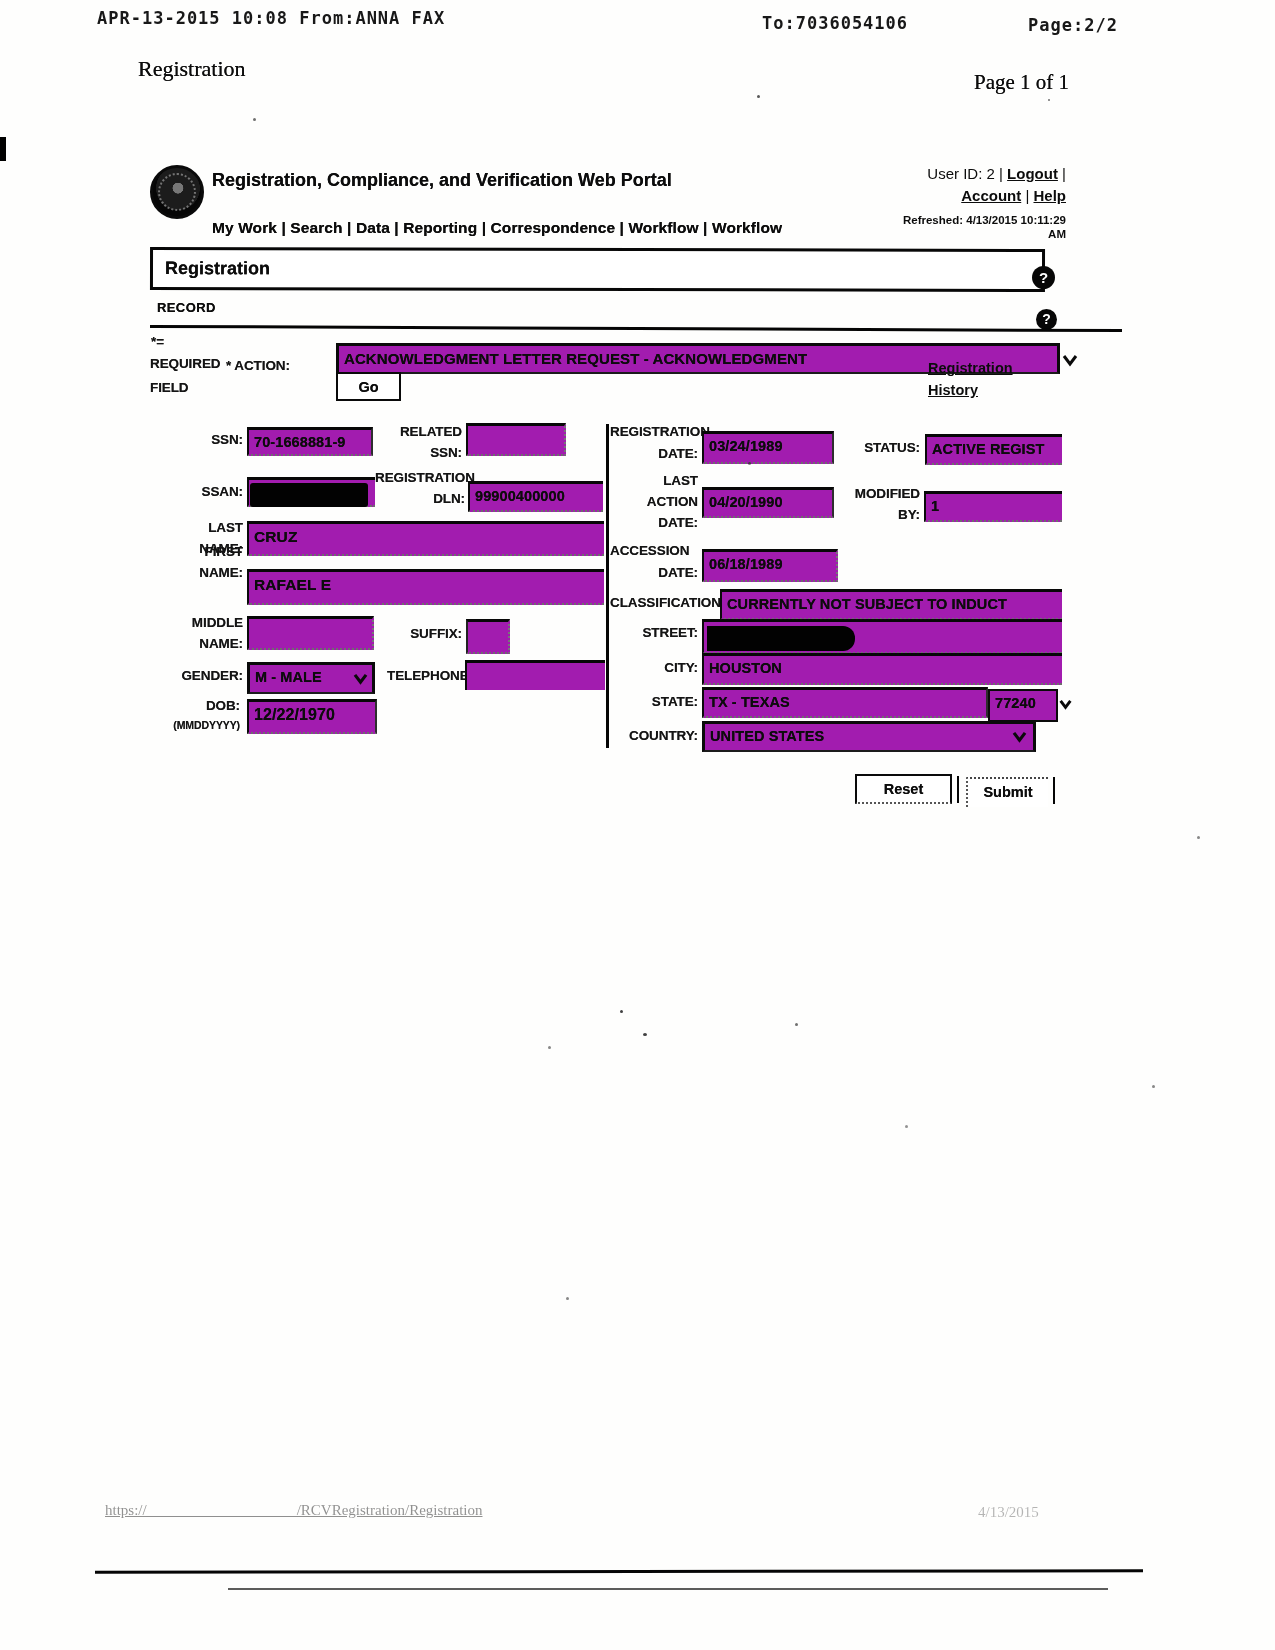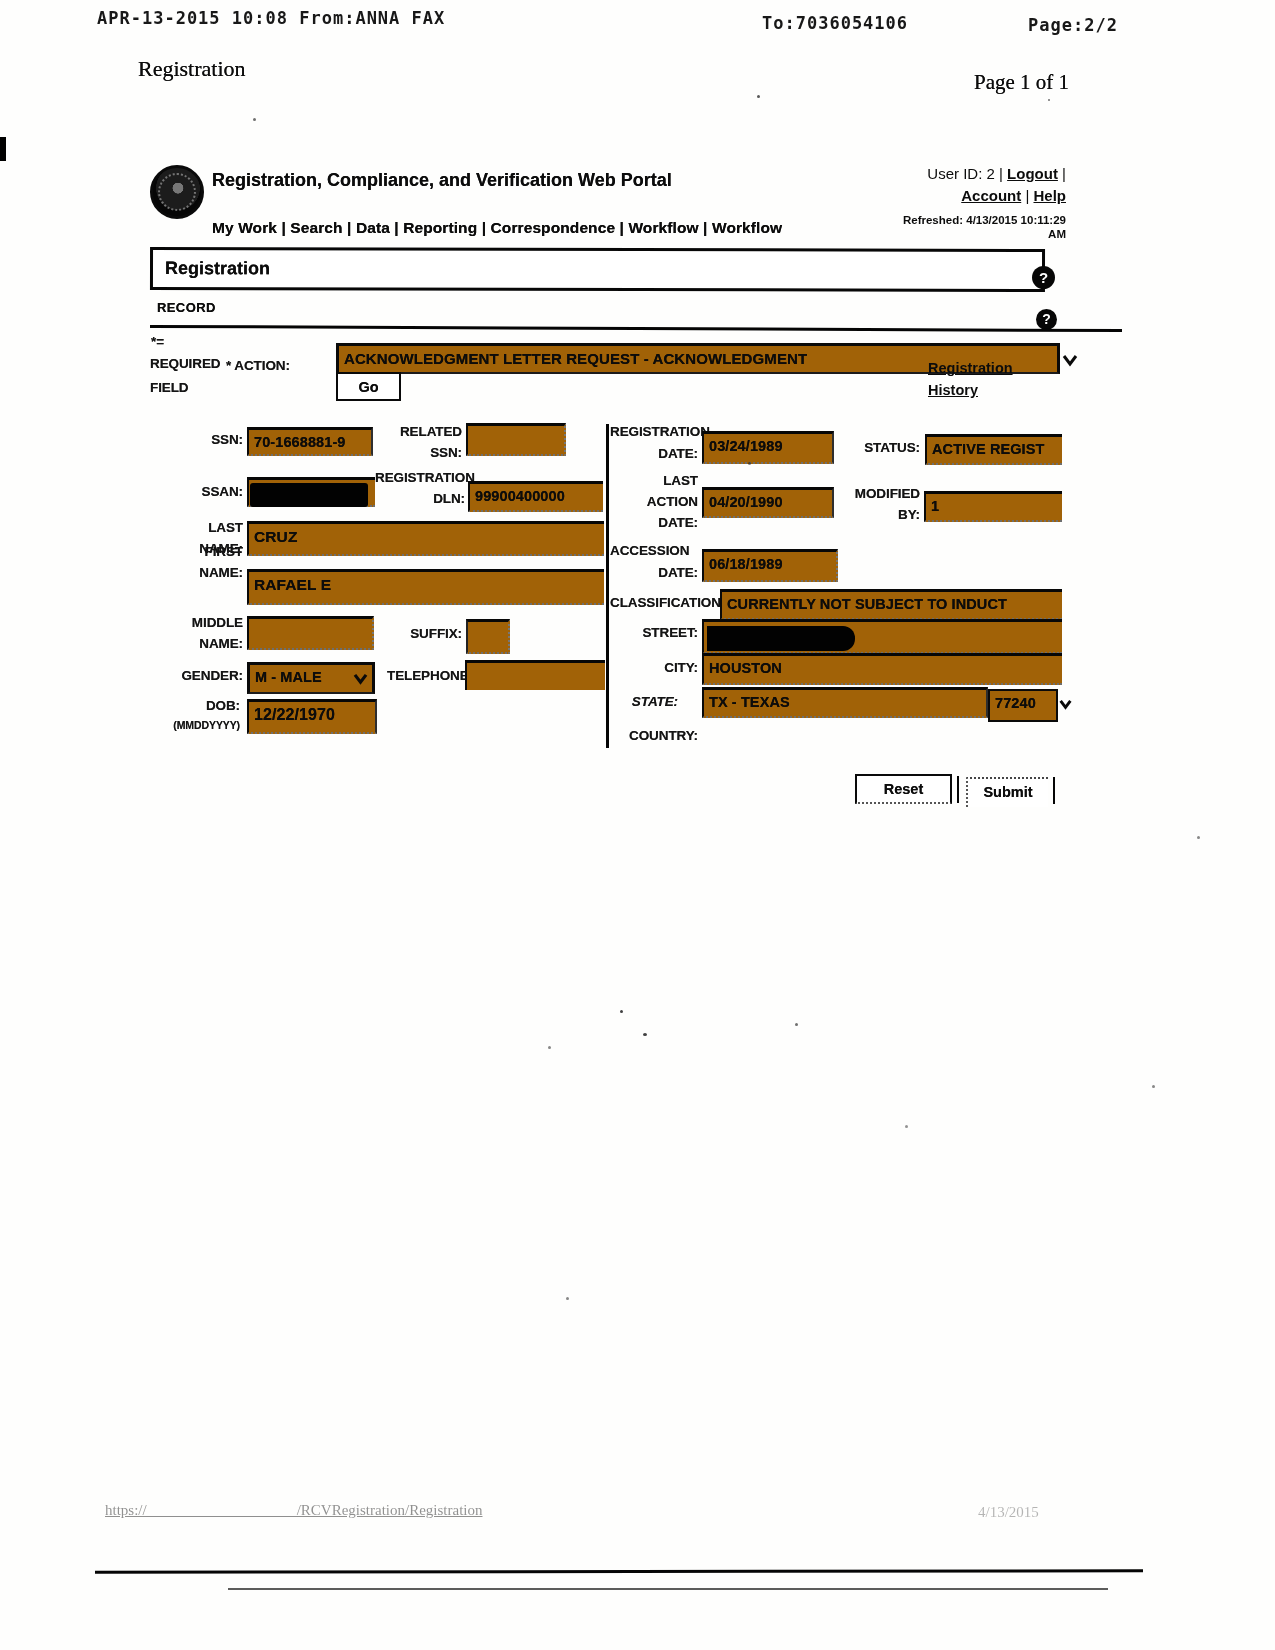--- a/index.html
+++ b/index.html
@@ -9,21 +9,21 @@
     font-family:"Liberation Sans",sans-serif;color:#0c0c0c;
   }
   .abs{position:absolute;white-space:nowrap;}
   .fax{font-family:"DejaVu Sans Mono",monospace;font-weight:bold;font-size:17px;letter-spacing:1px;color:#181818;}
   .serif{font-family:"Liberation Serif",serif;}
   .smudge{text-shadow:0 0 0.45px rgba(0,0,0,0.85);}
   .lbl{font-size:13.5px;font-weight:bold;color:#141414;letter-spacing:-0.1px;text-shadow:0 0 0.35px rgba(0,0,0,0.6);}
   .lblcol{display:flex;flex-direction:column;align-items:flex-end;line-height:21px;}
   .r{text-align:right;}
   .box{
-    position:absolute;background:#a16207;box-sizing:border-box;
+    position:absolute;background:#a21caf;box-sizing:border-box;
     border-top:3px solid #070707;border-left:2px solid #0a0a0a;
     border-right:2px solid #2e2e2e;border-bottom:2px dotted #6e6e6e;
   }
   .box .val{font-weight:bold;font-size:14.5px;padding:4px 3px 0 5px;white-space:nowrap;overflow:hidden;letter-spacing:0.1px;text-shadow:0 0 0.4px rgba(0,0,0,0.8);}
   .sel{border:3px solid #0a0a0a;border-bottom:2px solid #1c1c1c;}
   .redact{position:absolute;background:#020202;}
   .qcircle{
     position:absolute;background:#070707;color:#fff;border-radius:50%;
     font-weight:bold;text-align:center;cursor:pointer;
   }
@@ -201,21 +201,21 @@
   </div>
   <div class="abs lblcol lbl" style="left:838px;top:483px;width:82px;">
     <span>MODIFIED</span>
     <span>BY:</span>
   </div>
   <div class="abs lbl" style="left:610px;top:543px;">ACCESSION</div>
   <div class="abs lbl r" style="left:640px;top:565px;width:58px;">DATE:</div>
   <div class="abs lbl" style="left:610px;top:595px;">CLASSIFICATION:</div>
   <div class="abs lbl r" style="left:630px;top:625px;width:68px;">STREET:</div>
   <div class="abs lbl r" style="left:640px;top:660px;width:58px;">CITY:</div>
-  <div class="abs lbl r" style="left:612px;top:694px;width:66px;font-style:italic;">STATE:</div>
+  <div class="abs lbl r" style="left:632px;top:694px;width:66px;">STATE:</div>
   <div class="abs lbl" style="left:960px;top:697px;">ZIP</div>
   <div class="abs lbl r" style="left:608px;top:728px;width:90px;">COUNTRY:</div>
 
   <div class="box" style="left:702px;top:431px;width:132px;height:33px;">
     <div class="val">03/24/1989</div>
   </div>
   <div class="box" style="left:925px;top:434px;width:137px;height:31px;border-right:none;">
     <div class="val">ACTIVE REGIST</div>
   </div>
   <div class="box" style="left:702px;top:487px;width:132px;height:31px;">
@@ -239,20 +239,28 @@
   <div class="box" style="left:702px;top:653px;width:360px;height:32px;border-right:none;">
     <div class="val">HOUSTON</div>
   </div>
   <div class="box" style="left:988px;top:689px;width:70px;height:33px;border:2.5px solid #0a0a0a;">
     <div class="val">77240</div>
   </div>
   <div class="chev" style="left:1059px;top:699px;">
     <svg width="13" height="11" viewBox="0 0 16 13">
         <polyline points="2,2 8,10 14,2" fill="none" stroke="#0a0a0a" stroke-width="3.6"></polyline>
       </svg>
+  </div>
+  <div class="box sel" style="left:702px;top:721px;width:334px;height:31px;">
+    <div class="val">UNITED STATES</div>
+    <div class="chev" style="right:6px;top:7px;position:absolute;">
+      <svg width="15" height="12" viewBox="0 0 16 13">
+          <polyline points="2,2 8,10 14,2" fill="none" stroke="#0a0a0a" stroke-width="3.4"></polyline>
+        </svg>
+    </div>
   </div>
 
   <div class="btn" style="left:855px;top:774px;width:97px;height:30px;border:2.5px solid #0a0a0a;border-bottom:2px dotted #555;">Reset</div>
   <div class="vline" style="left:957px;top:776px;width:2px;height:27px;"></div>
   <div class="btn" style="left:966px;top:777px;width:82px;height:30px;border-top:2px dotted #444;border-left:2px dotted #555;border-right:none;border-bottom:none;">Submit</div>
   <div class="vline" style="left:1053px;top:777px;width:2px;height:27px;"></div>
 
   <div class="abs serif" style="left:105px;top:1502px;font-size:15px;opacity:0.45;filter:blur(0.4px);text-decoration:underline;">https://____________________/RCVRegistration/Registration</div>
   <div class="abs serif" style="left:978px;top:1504px;font-size:15px;opacity:0.3;filter:blur(0.5px);">4/13/2015</div>
 

